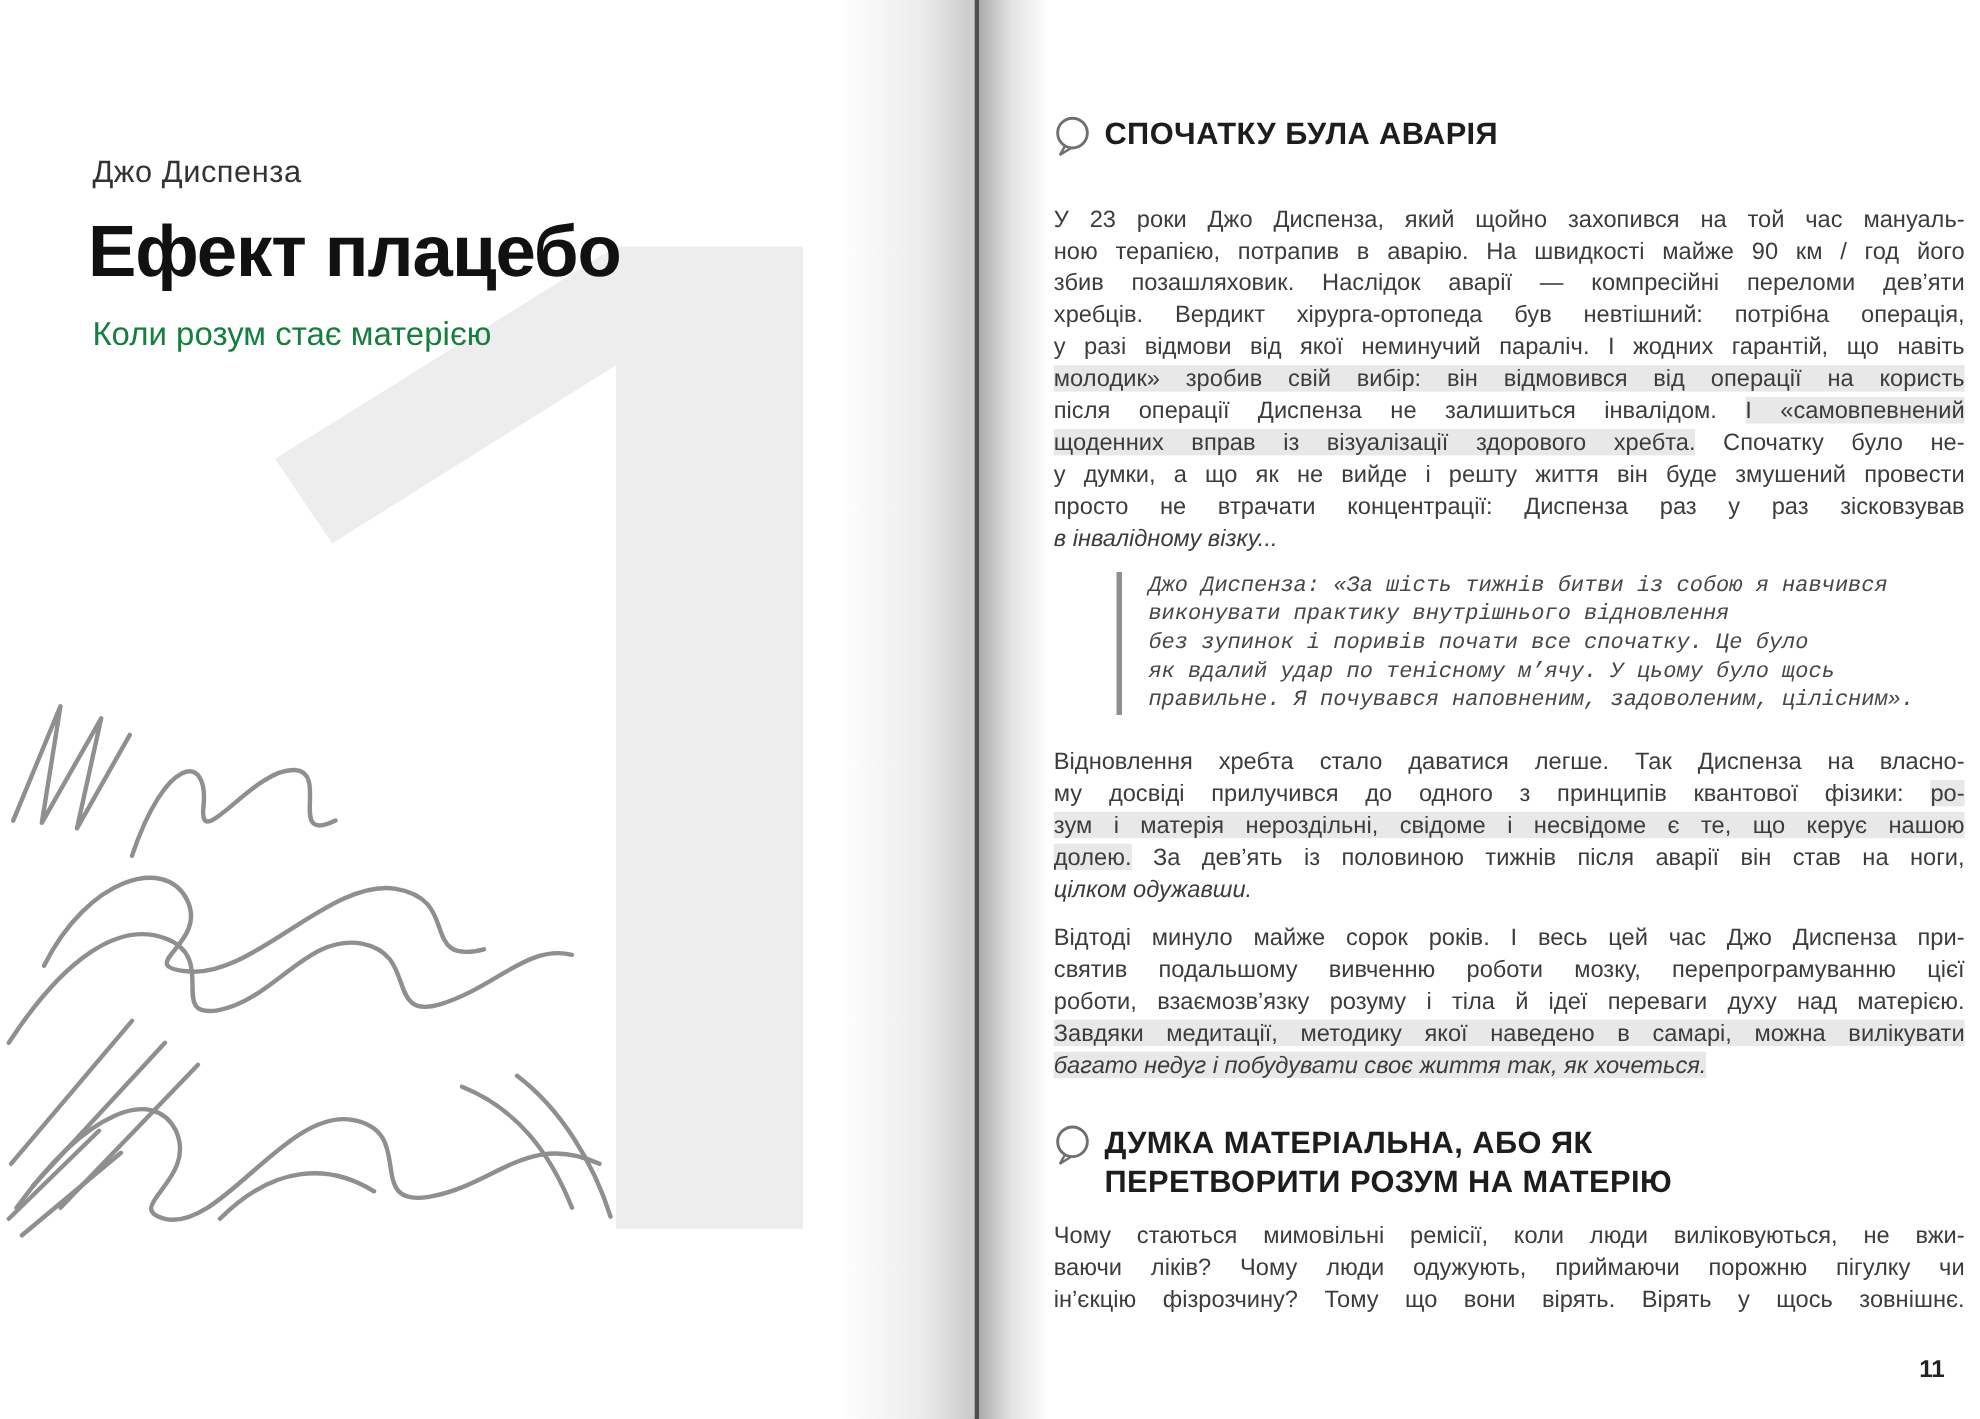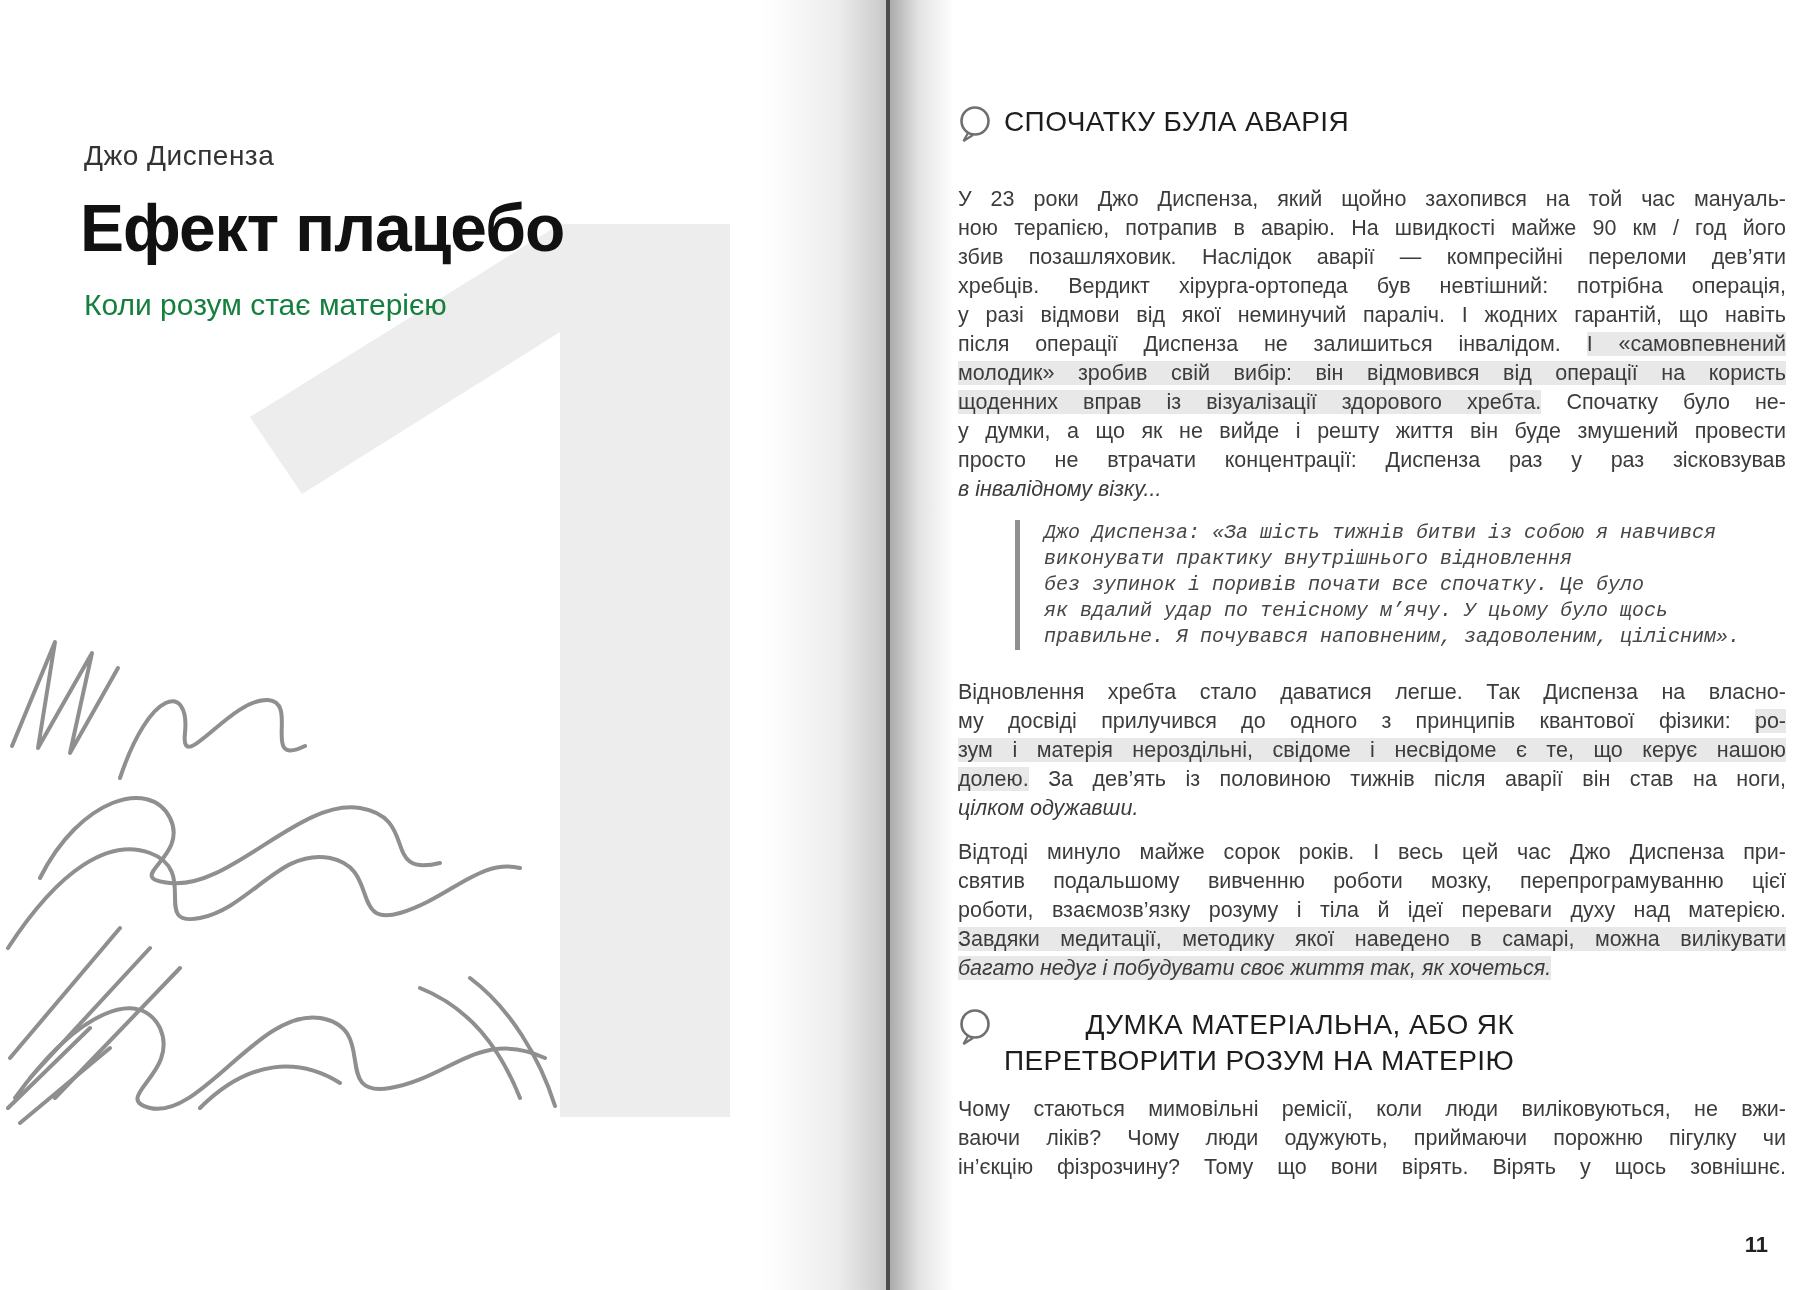--- a/index.html
+++ b/index.html
@@ -15,31 +15,31 @@
   .scribble-svg{position:absolute;left:0px;top:628px;}
   
   .gutter-left{position:absolute;left:762px;top:0;width:124px;height:1290px;
     background:linear-gradient(to right,#ffffff 0%,#ececec 62%,#c9c9c9 100%);}
   .gutter-line{position:absolute;left:886px;top:0;width:4px;height:1290px;background:#4e4e4e;}
   .gutter-right{position:absolute;left:890px;top:0;width:64px;height:1290px;
     background:linear-gradient(to right,#ababab 0%,#e3e3e3 45%,#ffffff 100%);}
   
   #sections{position:absolute;left:958px;top:104px;width:828px;}
   .heading{display:flex;align-items:flex-start;gap:12px;}
-  .heading .htxt{font-size:28px;line-height:36px;font-weight:400;color:#1d1d1d;letter-spacing:.4px;text-align:right;}
+  .heading .htxt{font-size:28px;line-height:36px;font-weight:700;color:#1d1d1d;letter-spacing:.4px;}
   .heading svg{flex:0 0 auto;margin-top:1px;}
   .para{color:#3c3c3c;font-size:21.5px;}
   .para .line{line-height:29px;height:29px;text-align:justify;text-align-last:justify;}
   .para .line.last{text-align:center;text-align-last:left;font-style:italic;}
   .hl{background:#e8e8e8;box-decoration-break:clone;}
   .quote{margin-left:57px;border-left:5px solid #8f8f8f;padding-left:24px;width:545px;
     font-style:italic;color:#474747;font-size:20px;font-family:Liberation Mono, monospace;}
   .quote .qline{line-height:26px;height:26px;white-space:nowrap;}
   .sec-0{margin-bottom:40px}.sec-1{margin-bottom:16px}.sec-2{margin-bottom:28px}
-  .sec-3{margin-bottom:15px}.sec-4{margin-bottom:24px}.sec-5{margin-bottom:16px}
+  .sec-3{margin-bottom:15px}.sec-4{margin-bottom:38px}.sec-5{margin-bottom:16px}
   .page-number{position:absolute;left:958px;top:1232px;width:810px;text-align:right;
     font-size:22px;font-weight:700;color:#222;}
 </style>
 </head>
 <body>
 
 <div id="spread">
 
   <div>
     <svg class="numeral-svg" width="520" height="915" viewBox="0 0 520 915" aria-hidden="true">
@@ -76,22 +76,22 @@
             <path d="M10 28 L5.5 36 L15 30" fill="none" stroke="#6f6f6f" stroke-width="2.2"></path>
           </svg>
           <div class="htxt">СПОЧАТКУ БУЛА АВАРІЯ</div>
         </div>
         <div class="sec-1 para">
           <div class="line"><span>У 23 роки Джо Диспенза, який щойно захопився на той час мануаль-</span></div>
           <div class="line"><span>ною терапією, потрапив в аварію. На швидкості майже 90 км / год його</span></div>
           <div class="line"><span>збив позашляховик. Наслідок аварії — компресійні переломи дев’яти</span></div>
           <div class="line"><span>хребців. Вердикт хірурга-ортопеда був невтішний: потрібна операція,</span></div>
           <div class="line"><span>у разі відмови від якої неминучий параліч. І жодних гарантій, що навіть</span></div>
+          <div class="line"><span class="hl">молодик» зробив свій вибір: він відмовився від операції на користь</span></div>
           <div class="line"><span>після операції Диспенза не залишиться інвалідом. </span><span class="hl">І «самовпевнений</span></div>
-          <div class="line"><span class="hl">молодик» зробив свій вибір: він відмовився від операції на користь</span></div>
           <div class="line"><span class="hl">щоденних вправ із візуалізації здорового хребта.</span><span> Спочатку було не-</span></div>
           <div class="line"><span>у думки, а що як не вийде і решту життя він буде змушений провести</span></div>
           <div class="line"><span>просто не втрачати концентрації: Диспенза раз у раз зісковзував</span></div>
           <div class="line last"><span>в інвалідному візку...</span></div>
         </div>
         <div class="sec-2 quote">
           <div class="qline">Джо Диспенза: «За шість тижнів битви із собою я навчився</div>
           <div class="qline">виконувати практику внутрішнього відновлення</div>
           <div class="qline">без зупинок і поривів почати все спочатку. Це було</div>
           <div class="qline">як вдалий удар по тенісному м’ячу. У цьому було щось</div>

